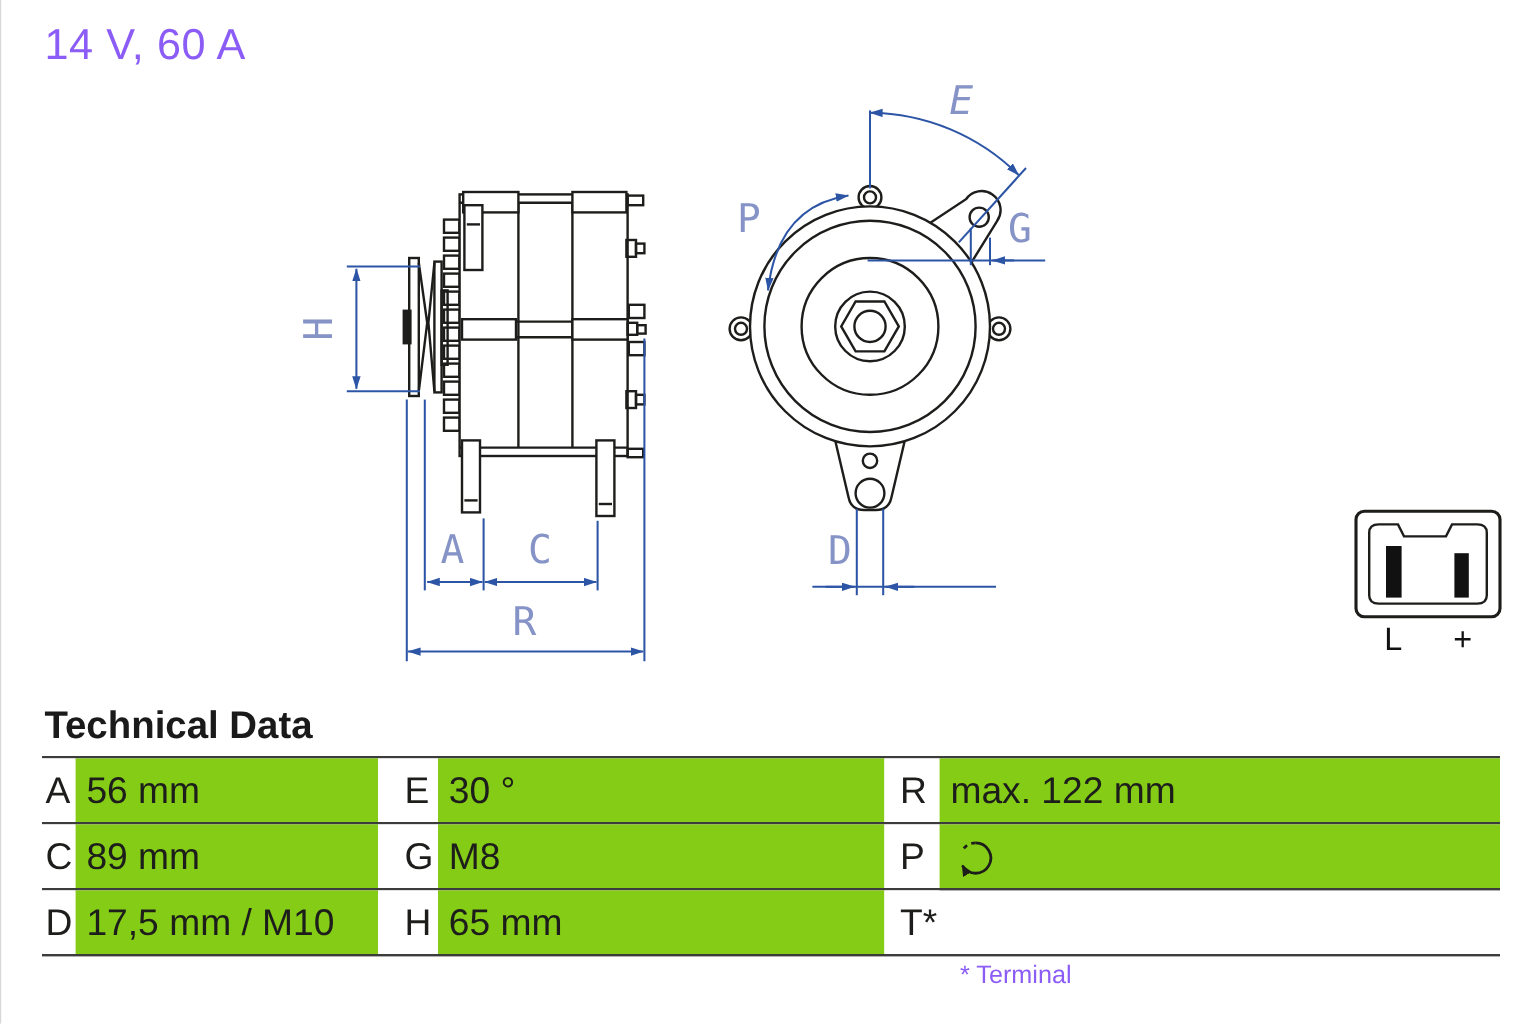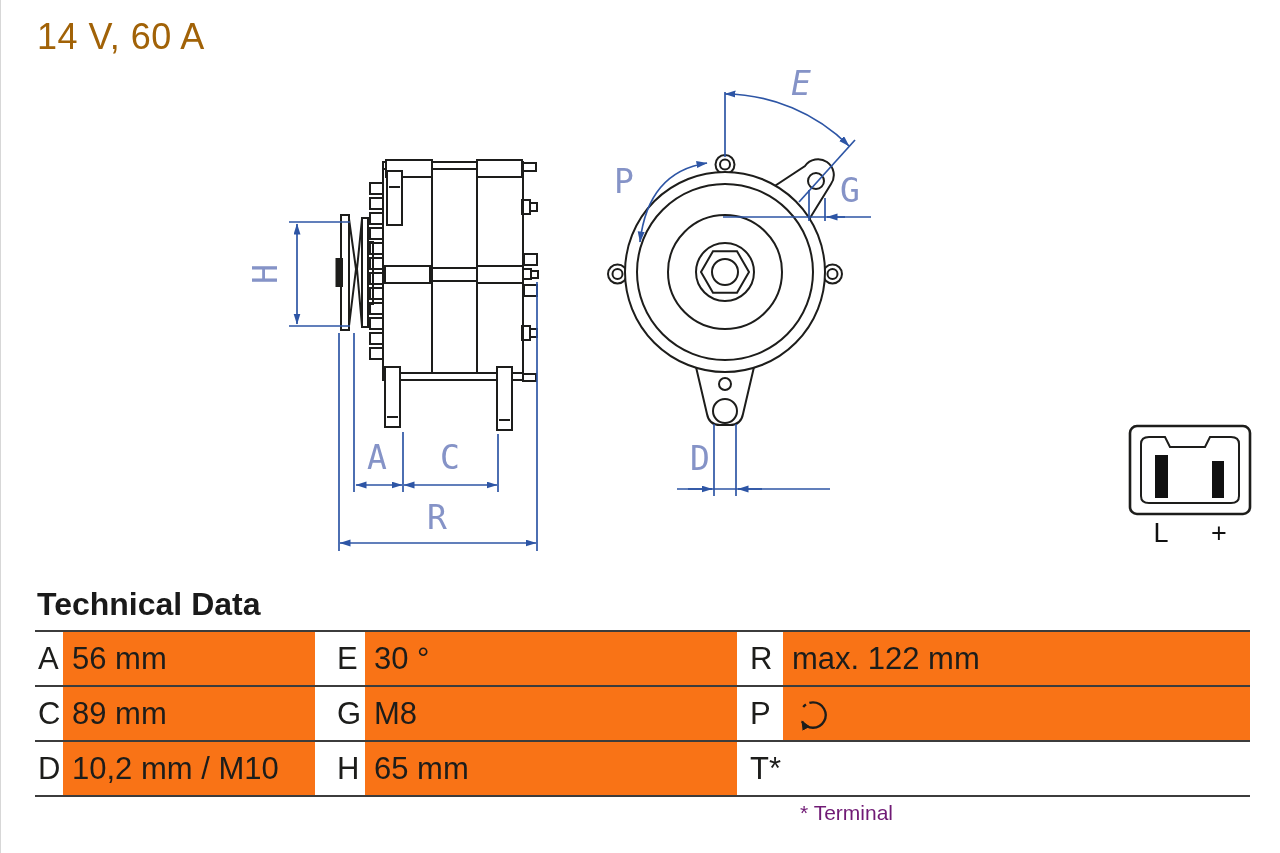--- a/index.html
+++ b/index.html
@@ -1,31 +1,31 @@
 <!DOCTYPE html>
 <html><head>
 <meta charset="utf-8">
 <style>
   html,body{margin:0;padding:0;background:#fff;}
   body{width:1280px;height:853px;position:relative;overflow:hidden;
        font-family:"Liberation Sans",sans-serif;color:#1d1d1b;}
   .page-edge{position:absolute;left:0;top:0;width:1px;height:853px;background:#d7d7d7;}
   .title{position:absolute;left:37px;top:16px;font-size:36px;font-weight:400;
-         letter-spacing:0.5px;color:#a16207;}
+         letter-spacing:0.5px;color:#8b5cf6;}
   .drawing-svg{position:absolute;left:0;top:0;width:1280px;height:853px;}
   .td-heading{position:absolute;left:37px;top:586px;font-size:32px;font-weight:700;color:#1a1a1a;}
   .td-table{position:absolute;left:35px;top:630px;width:1215px;border-top:2px solid #3c3c3c;}
   .td-row{display:grid;grid-template-columns:28px 252px 50px 372px 46px 467px;
           height:53px;border-bottom:2px solid #3c3c3c;font-size:31px;}
   .cell{display:flex;align-items:center;box-sizing:border-box;background:#fff;}
-  .cell.val{background:#f97316;padding-left:9px;}
+  .cell.val{background:#84cc16;padding-left:9px;}
   .cell.k1{padding-left:3px;}
   .cell.k2{padding-left:22px;}
   .cell.k3{padding-left:13px;}
-  .footnote{position:absolute;left:800px;top:801px;font-size:21px;color:#701a75;}
+  .footnote{position:absolute;left:800px;top:801px;font-size:21px;color:#8b5cf6;}
   .rot-icon{margin-left:2px;}
   text.dim{font-family:"DejaVu Sans Mono",monospace;fill:#8593c7;}
   text.pin{font-family:"Liberation Sans",sans-serif;fill:#111;}
 </style>
 </head>
 <body>
 
 <div class="page-edge"></div>
 
 <div class="title">14 V, 60 A</div>
@@ -207,20 +207,20 @@
             <path d="M0,0 L9,4 L0,8 Z" fill="#1d1d1b"></path>
           </marker>
         </defs>
         <path d="M18,7 A12,12 0 1 1 7.6,25" fill="none" stroke="#1d1d1b" stroke-width="2.2" marker-end="url(#arrK)"></path>
         <path d="M18,7 A12,12 0 0 0 8.2,12.1" fill="none" stroke="#1d1d1b" stroke-width="2.2" stroke-dasharray="3.5,3.5"></path>
       </svg>
     </div>
   </div>
   <div class="td-row">
     <div class="cell k1">D</div>
-    <div class="cell val">10,2 mm / M10</div>
+    <div class="cell val">17,5 mm / M10</div>
     <div class="cell k2">H</div>
     <div class="cell val">65 mm</div>
     <div class="cell k3">T*</div>
   </div>
 </div>
 
 <div class="footnote">* Terminal</div>
 
 </body></html>

